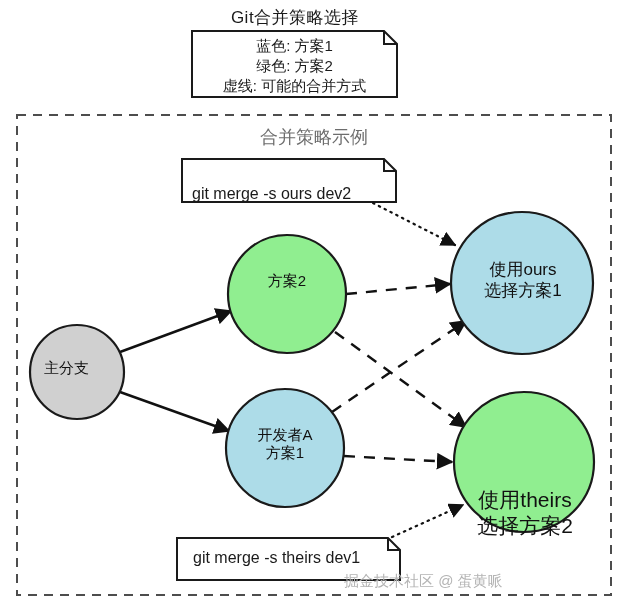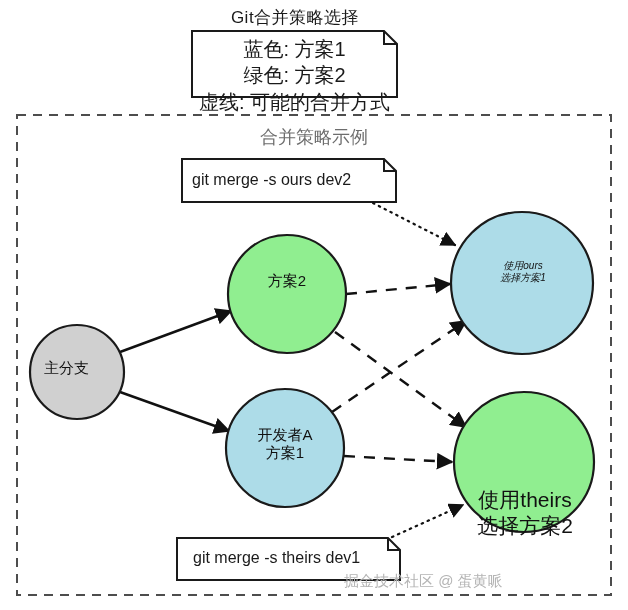--- a/index.html
+++ b/index.html
@@ -44,41 +44,41 @@
   .note-text {
     position: absolute;
     text-align: center;
     color: #1a1a1a;
     line-height: 1.32;
   }
   #legend-text {
     left: 194px;
     top: 36px;
     width: 201px;
-    font-size: 20px;
+    font-size: 15px;
   }
   .cmd-text {
     position: absolute;
     color: #1a1a1a;
     font-size: 16px;
     white-space: nowrap;
   }
-  #cmd-top-text { left: 192px; top: 171px; text-align: center; }
+  #cmd-top-text { left: 192px; top: 185px; text-align: center; }
   #cmd-bottom-text { left: 186px; top: 549px; margin-left: 7px; }
   .node-label {
     position: absolute;
     text-align: center;
     color: #111111;
     line-height: 1.22;
     pointer-events: none;
   }
   #label-main   { left: 32px;  top: 359px; width: 69px;  font-size: 15px; }
   #label-devb   { left: 232px; top: 272px; width: 110px; font-size: 15px; }
   #label-deva   { left: 230px; top: 426px; width: 110px; font-size: 15px; }
-  #label-ours   { left: 462px; top: 260px; width: 122px; font-size: 10px; font-style: italic; }
+  #label-ours   { left: 462px; top: 260px; width: 122px; font-size: 17px; }
   #label-theirs { left: 462px; top: 439px; width: 126px; font-size: 21px; margin-top: 48px; }
   .watermark {
     position: absolute;
     left: 344px;
     top: 572px;
     font-size: 15px;
     color: #b4b4b4;
     white-space: nowrap;
   }
 </style>

